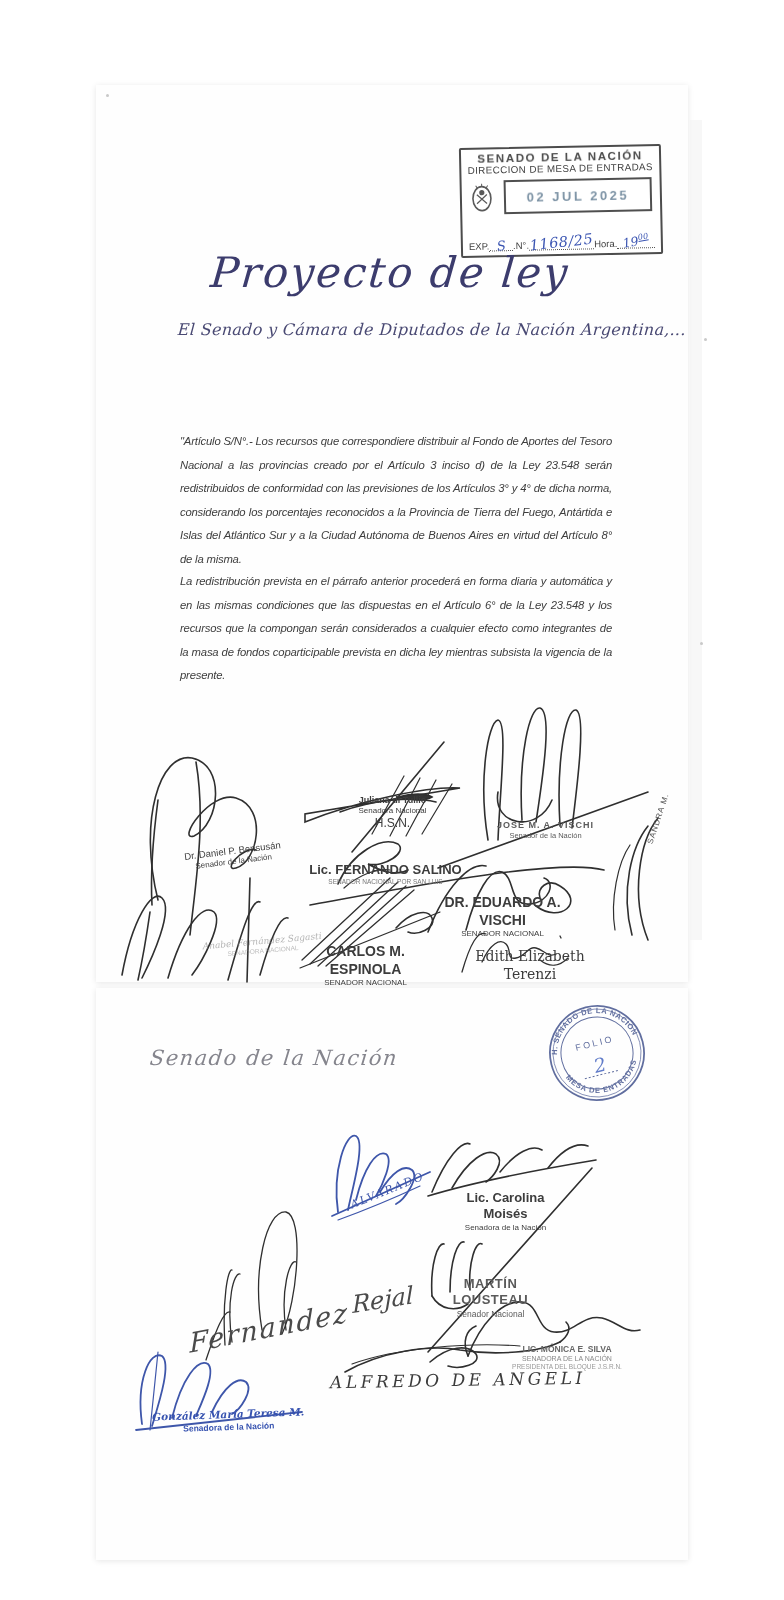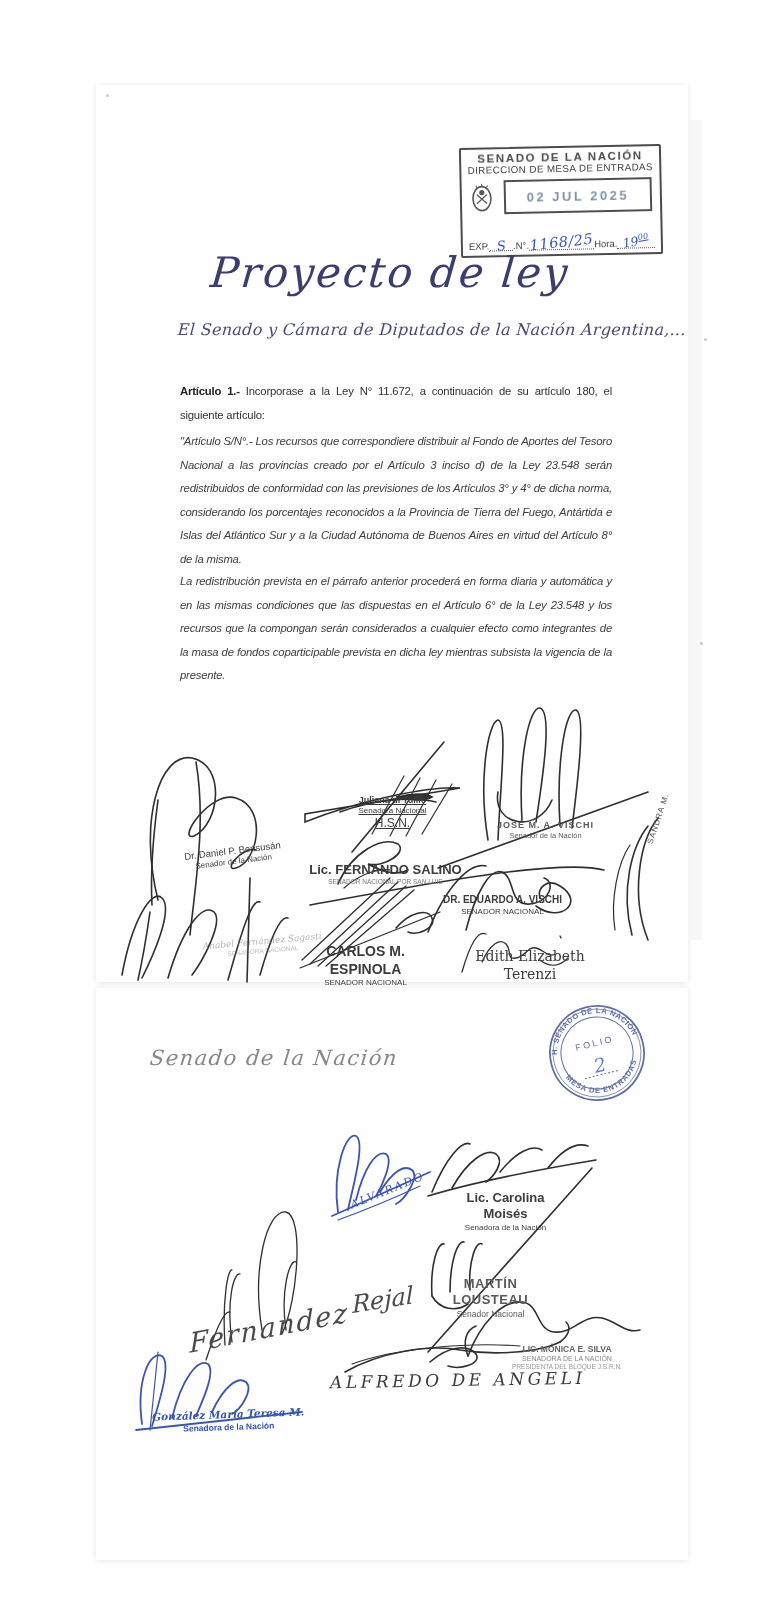--- a/index.html
+++ b/index.html
@@ -99,21 +99,20 @@
       <span>.N°.</span>
       <span class="es-dots w2"><i class="hand hand-num">1168/25</i></span>
       <span>Hora.</span>
       <span class="es-dots w3"><i class="hand hand-hora"><span>19</span><sup>00</sup></i></span>
     </div>
   </div>
 
   <div class="doc-title">Proyecto de ley</div>
   <div class="preamble">El Senado y Cámara de Diputados de la Nación Argentina,...</div>
 
-  <p class="para" style="top:380px;"><span class="lead">Artículo 1.-</span> <span>Incorporase a la Ley N° 11.672, a continuación de su artículo 180, el siguiente artículo:</span></p>
   <p class="para ital" style="top:430px;">"Artículo S/N°.- Los recursos que correspondiere distribuir al Fondo de Aportes del Tesoro Nacional a las provincias creado por el Artículo 3 inciso d) de la Ley 23.548 serán redistribuidos de conformidad con las previsiones de los Artículos 3° y 4° de dicha norma, considerando los porcentajes reconocidos a la Provincia de Tierra del Fuego, Antártida e Islas del Atlántico Sur y a la Ciudad Autónoma de Buenos Aires en virtud del Artículo 8° de la misma.</p>
   <p class="para ital" style="top:570px;">La redistribución prevista en el párrafo anterior procederá en forma diaria y automática y en las mismas condiciones que las dispuestas en el Artículo 6° de la Ley 23.548 y los recursos que la compongan serán considerados a cualquier efecto como integrantes de la masa de fondos coparticipable prevista en dicha ley mientras subsista la vigencia de la presente.</p>
 
   <svg class="sig-svg" style="left:100px;top:690px;" width="580" height="300" viewBox="100 690 580 300" fill="none" stroke="#2f2f2f" stroke-width="1.6" stroke-linecap="round">
     <g>
       <path d="M158 900 C138 820 160 752 192 758 C226 765 220 824 194 836 C176 842 210 790 236 798 C268 808 258 862 236 868 C222 872 242 846 256 850"></path>
       <path d="M196 762 C206 820 196 880 190 935"></path>
       <path d="M152 905 C150 868 154 830 158 800"></path>
     </g>
     <g>
@@ -159,39 +158,39 @@
       <path d="M250 878 L247 982"></path>
       <path d="M260 975 C270 940 280 915 288 918"></path>
     </g>
     <g>
       <path d="M648 940 C630 895 640 840 658 818"></path>
       <path d="M632 935 C620 890 632 846 648 826"></path>
       <path d="M615 930 C610 900 618 862 630 845" stroke-width="1.2"></path>
     </g>
   </svg>
 
-  <div class="sig-label" style="left:335px;top:795px;width:115px;text-decoration:underline;">
+  <div class="sig-label" style="left:335px;top:795px;width:115px;">
     <span class="l1" style="font-size:9px;">Juliana di Tullio</span>
     <span class="l2">Senadora Nacional</span>
     <span class="l3">H.S.N.</span>
   </div>
   <div class="sig-label" style="left:163px;top:845px;width:140px;transform:rotate(-7deg);">
     <span class="l1" style="font-weight:normal;font-size:9.5px;">Dr. Daniel P. Bensusán</span>
     <span class="l2">Senador de la Nación</span>
   </div>
   <div class="sig-label blurry" style="left:478px;top:820px;width:135px;">
     <span class="l1" style="font-size:9px;letter-spacing:1px;">JOSÉ M. A. VISCHI</span>
     <span class="l2" style="font-size:7.5px;">Senador de la Nación</span>
   </div>
   <div class="sig-label" style="left:308px;top:862px;width:155px;">
     <span class="l1">Lic. FERNANDO SALINO</span>
     <span class="l2" style="font-size:6.5px;color:#777;">SENADOR NACIONAL POR SAN LUIS</span>
   </div>
   <div class="sig-label" style="left:440px;top:894px;width:125px;">
-    <span class="l1" style="font-size:10px;">DR. EDUARDO A. VISCHI</span>
+    <span class="l1" style="font-size:14px;">DR. EDUARDO A. VISCHI</span>
     <span class="l2">SENADOR NACIONAL</span>
   </div>
   <div class="sig-label" style="left:303px;top:943px;width:125px;">
     <span class="l1" style="font-size:14px;">CARLOS M. ESPINOLA</span>
     <span class="l2">SENADOR NACIONAL</span>
   </div>
   <div class="sig-label serif1" style="left:460px;top:948px;width:140px;">
     <span class="l1">Edith Elizabeth Terenzi</span>
   </div>
   <div class="sig-label faded" style="left:200px;top:936px;width:125px;">

